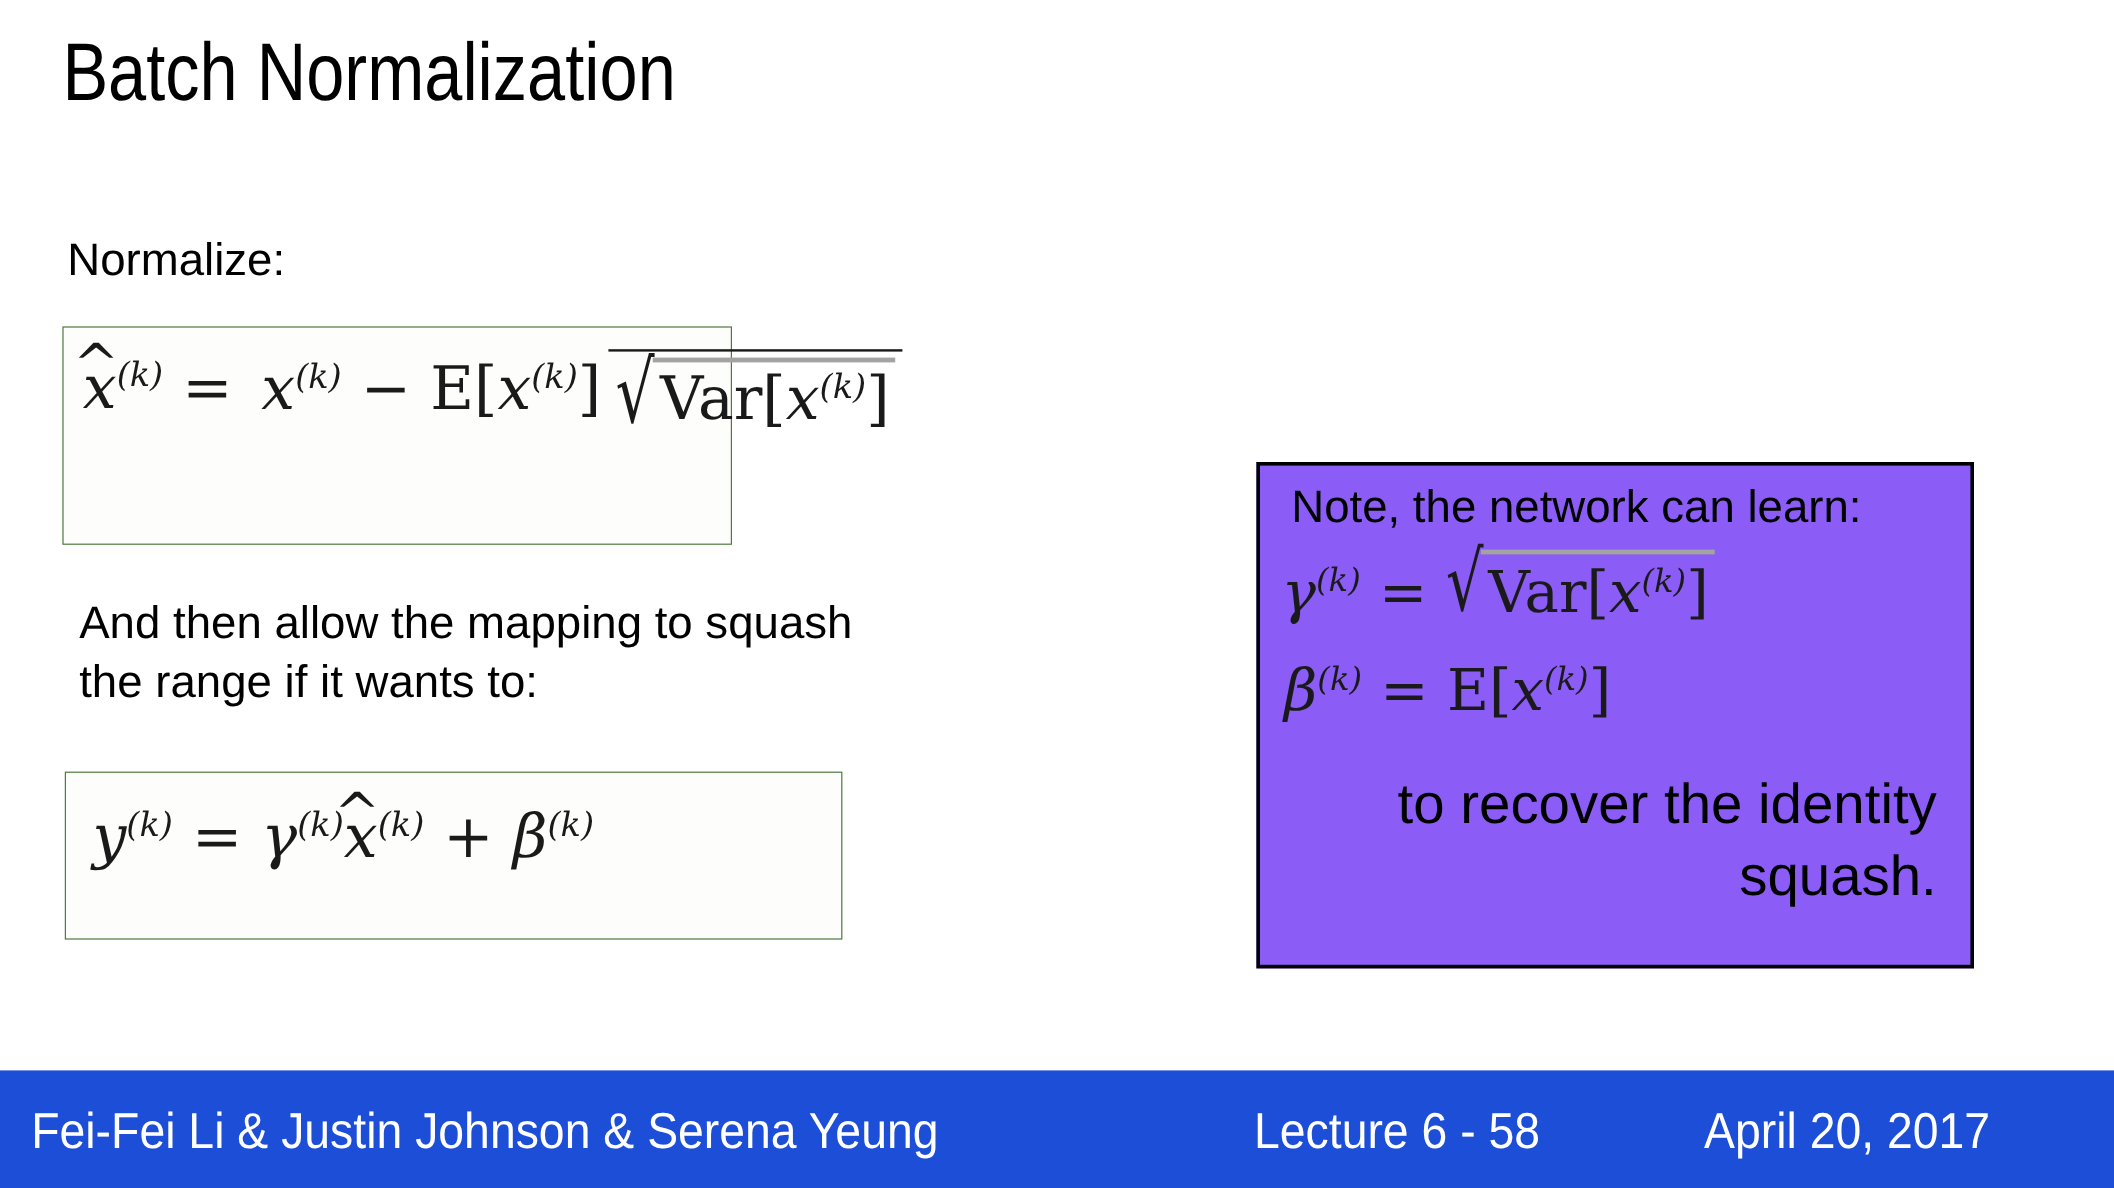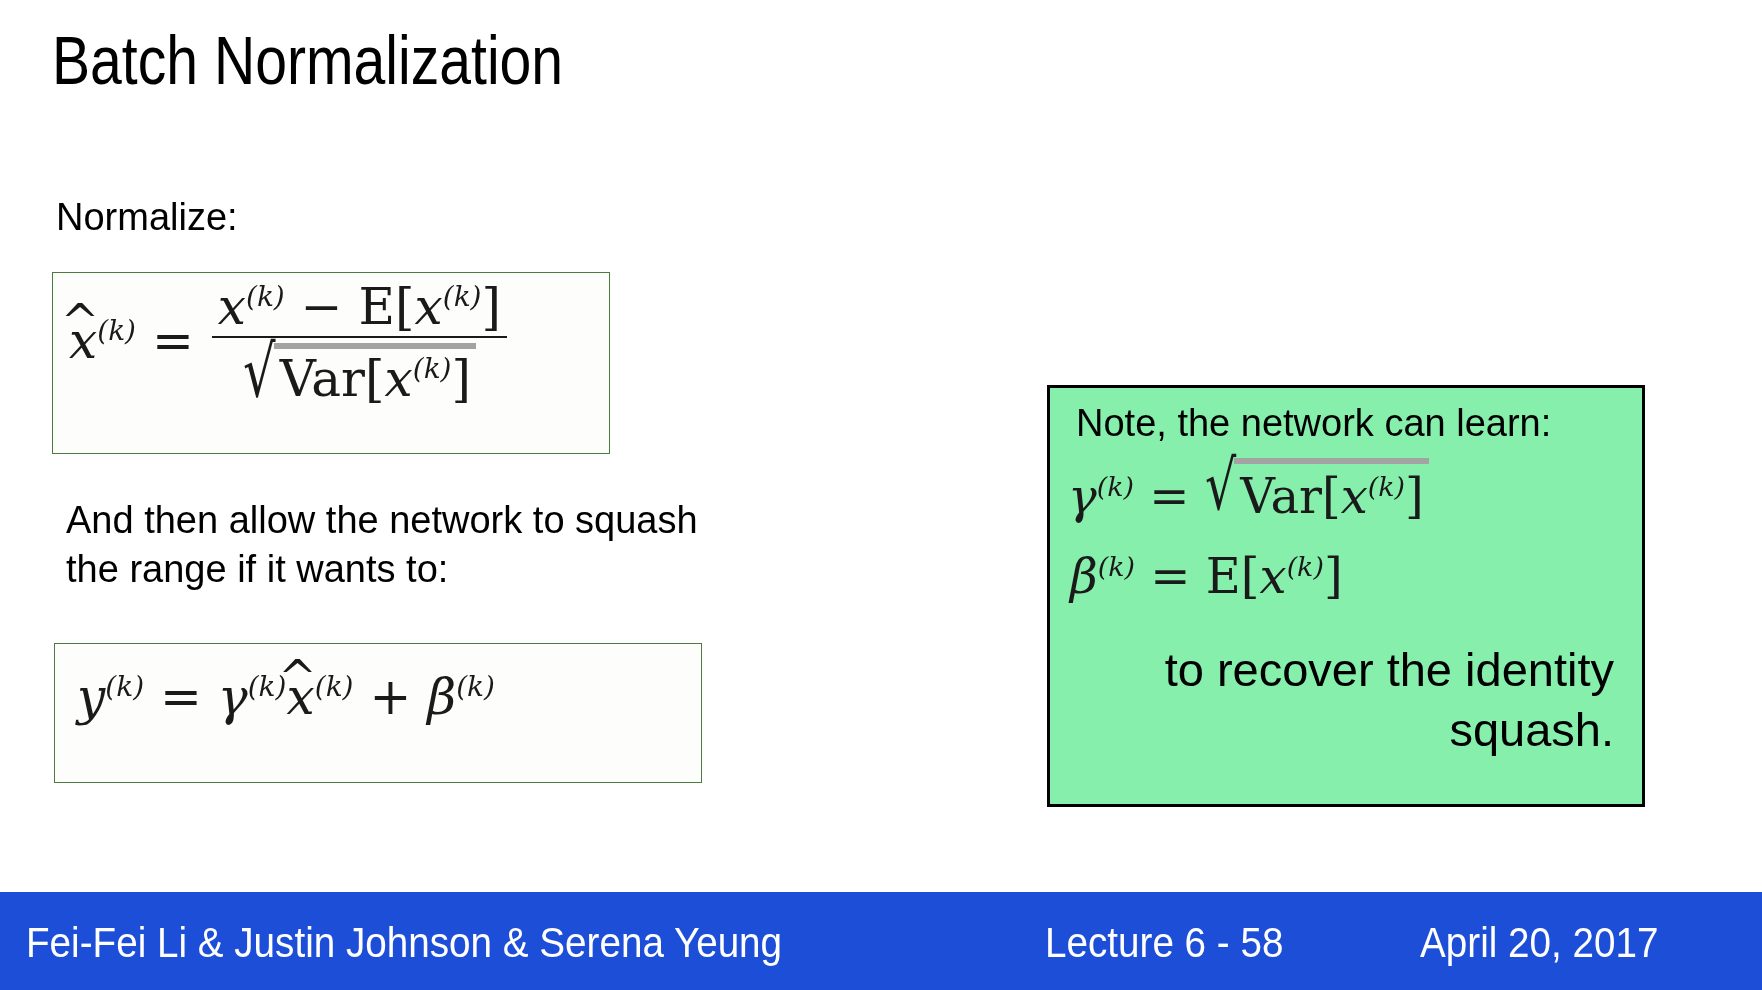--- a/index.html
+++ b/index.html
@@ -95,24 +95,24 @@
     top: -0.30em;
     transform: translateX(-58%);
     font-style: normal;
     font-size: 0.92em;
     line-height: 1;
   }
 
   
   .frac {
     display: inline-flex;
-    flex-direction: column;
+    flex-direction: row;
     align-items: center;
     vertical-align: middle;
-    margin: 0 2px;
+    margin: 10px 2px;
     position: relative;
     top: -0.04em;
   }
   .frac .num {
     padding: 0 6px 2px 6px;
     line-height: 1.05;
   }
   .frac .den {
     padding: 3px 6px 0 6px;
     line-height: 1.05;
@@ -124,21 +124,21 @@
 
   
   .sqrt {
     display: inline-block;
     position: relative;
     padding-left: 0.62em;
     padding-top: 0.04em;
   }
   .sqrt > .radicand {
     display: inline-block;
-    border-top: 6px solid #a3a3a3;
+    border-top: 4px solid #a3a3a3;
     padding: 0.08em 0.10em 0 0.12em;
   }
   .sqrt > .tick {
     position: absolute;
     left: 0;
     top: -0.02em;
     font-style: normal;
     font-size: 1.42em;
     line-height: 0.92;
     transform: scaleX(0.72);
@@ -171,21 +171,21 @@
   }
 
   
   #note-box {
     position: absolute;
     left: 1047px;
     top: 385px;
     width: 598px;
     height: 422px;
     border: 3px solid #000000;
-    background: #86efac;
+    background: #8b5cf6;
     box-sizing: border-box;
   }
   .note-heading {
     position: absolute;
     left: 26px;
     top: 14px;
     font-size: 38px;
     color: #000000;
     white-space: nowrap;
   }
@@ -250,21 +250,21 @@
       <span class="hat-wrap"><span class="hat">^</span><span>x</span></span><span class="sup">(k)</span>
       <span class="up">=</span>
       <span class="frac">
         <span class="num"><span>x</span><span class="sup">(k)</span> <span class="up">−</span> <span class="up">E</span><span class="up">[</span><span>x</span><span class="sup">(k)</span><span class="up">]</span></span>
         <span class="den"><span class="sqrt"><span class="tick">√</span><span class="radicand"><span class="up">Var</span><span class="up">[</span><span>x</span><span class="sup">(k)</span><span class="up">]</span></span></span></span>
       </span>
     </div>
   </div>
 
   <div class="body-text">
-    <div>And then allow the network to squash</div>
+    <div>And then allow the mapping to squash</div>
     <div>the range if it wants to:</div>
   </div>
 
   <div class="formula-box" id="formula-box-scaleshift">
     <div class="formula-line math" id="math-scaleshift">
       <span>y</span><span class="sup">(k)</span>
       <span class="up">=</span>
       <span>γ</span><span class="sup">(k)</span><span class="hat-wrap"><span class="hat">^</span><span>x</span></span><span class="sup">(k)</span>
       <span class="up">+</span>
       <span>β</span><span class="sup">(k)</span>

